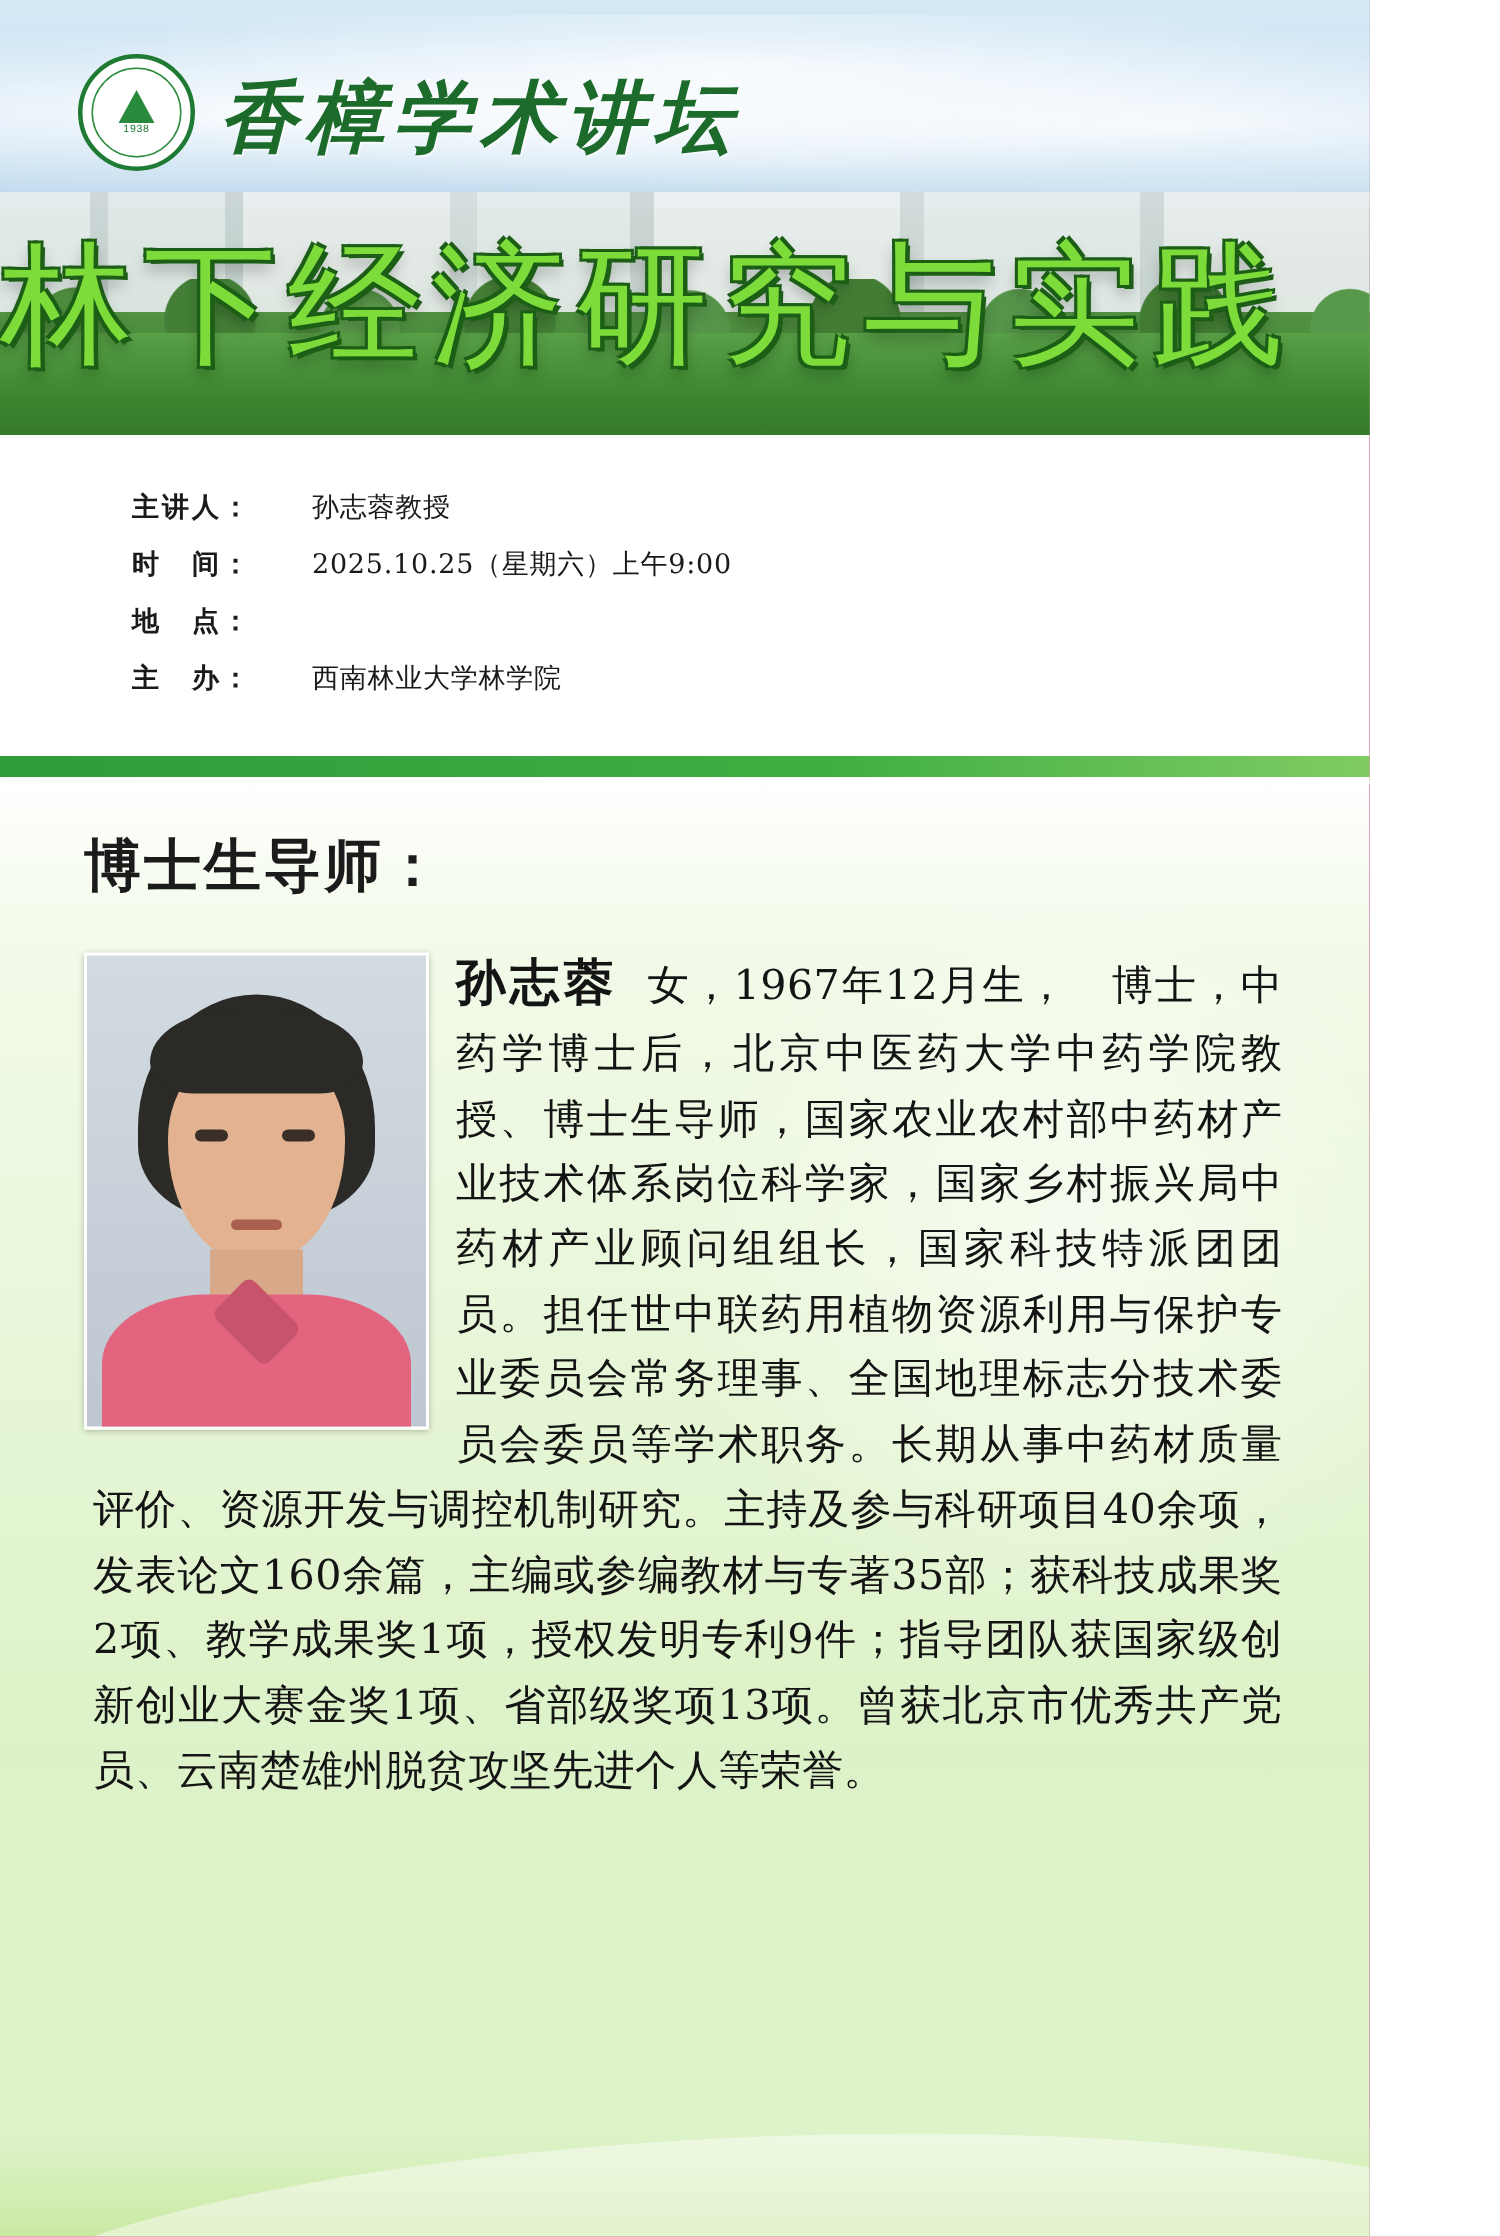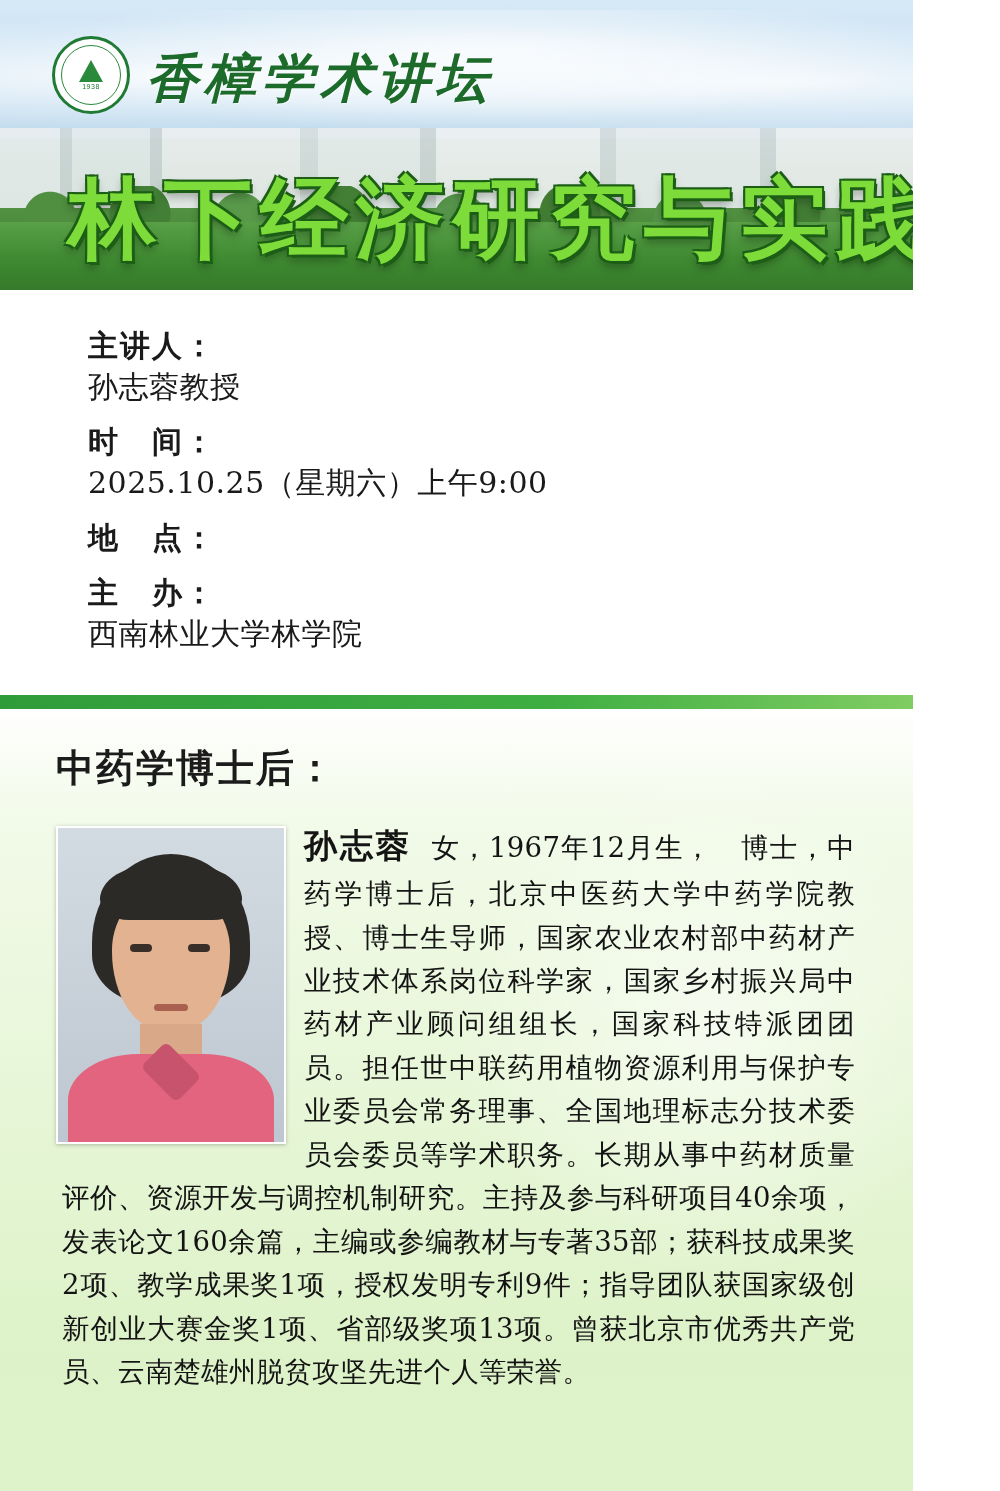--- a/index.html
+++ b/index.html
@@ -145,50 +145,49 @@
     font-size: 38px;
     font-weight: bold;
     color: #157a2e;
     white-space: nowrap;
     letter-spacing: 1px;
   }
 
   .main-title {
     position: absolute;
     left: 0;
-    top: 160px;
+    top: 144px;
     width: 1000px;
-    text-align: center;
+    text-align: left;
     font-size: 88px;
-    font-weight: bold;
+    font-weight: normal;
     letter-spacing: 8px;
     color: #7ddc3a;
     text-shadow:
       3px 3px 0 #1c5e16,
       -2px -2px 0 #1c5e16,
       2px -2px 0 #1c5e16,
       -2px 2px 0 #1c5e16,
       0 6px 10px rgba(0,0,0,.35);
     white-space: nowrap;
   }
 
   
   .info {
     position: relative;
     padding: 36px 0 26px 88px;
     background: #ffffff;
   }
   .info-row {
     display: flex;
-    align-items: flex-start;
-    font-size: 30px;
+    align-items: flex-end;
+    font-size: 18px;
     color: #1a1a1a;
     margin-bottom: 14px;
     font-family: "DejaVu Serif", "Liberation Serif", serif;
-    flex-direction: column;
   }
   .info-row .lbl {
     font-weight: bold;
     width: 120px;
     letter-spacing: 2px;
     white-space: nowrap;
   }
   .info-row .val {
     letter-spacing: .5px;
   }
@@ -349,21 +348,21 @@
     </div>
     <div class="info-row">
       <span class="lbl">主　办：</span>
       <span class="val">西南林业大学林学院</span>
     </div>
   </div>
 
   <div class="divider"></div>
 
   <div class="body">
-    <div class="section-title">中药学博士后：</div>
+    <div class="section-title">博士生导师：</div>
 
     <div class="bio-wrap">
       <div class="portrait">
         <div class="bg"></div>
         <div class="hair"></div>
         <div class="face"></div>
         <div class="fringe"></div>
         <div class="eye-l"></div>
         <div class="eye-r"></div>
         <div class="mouth"></div>

